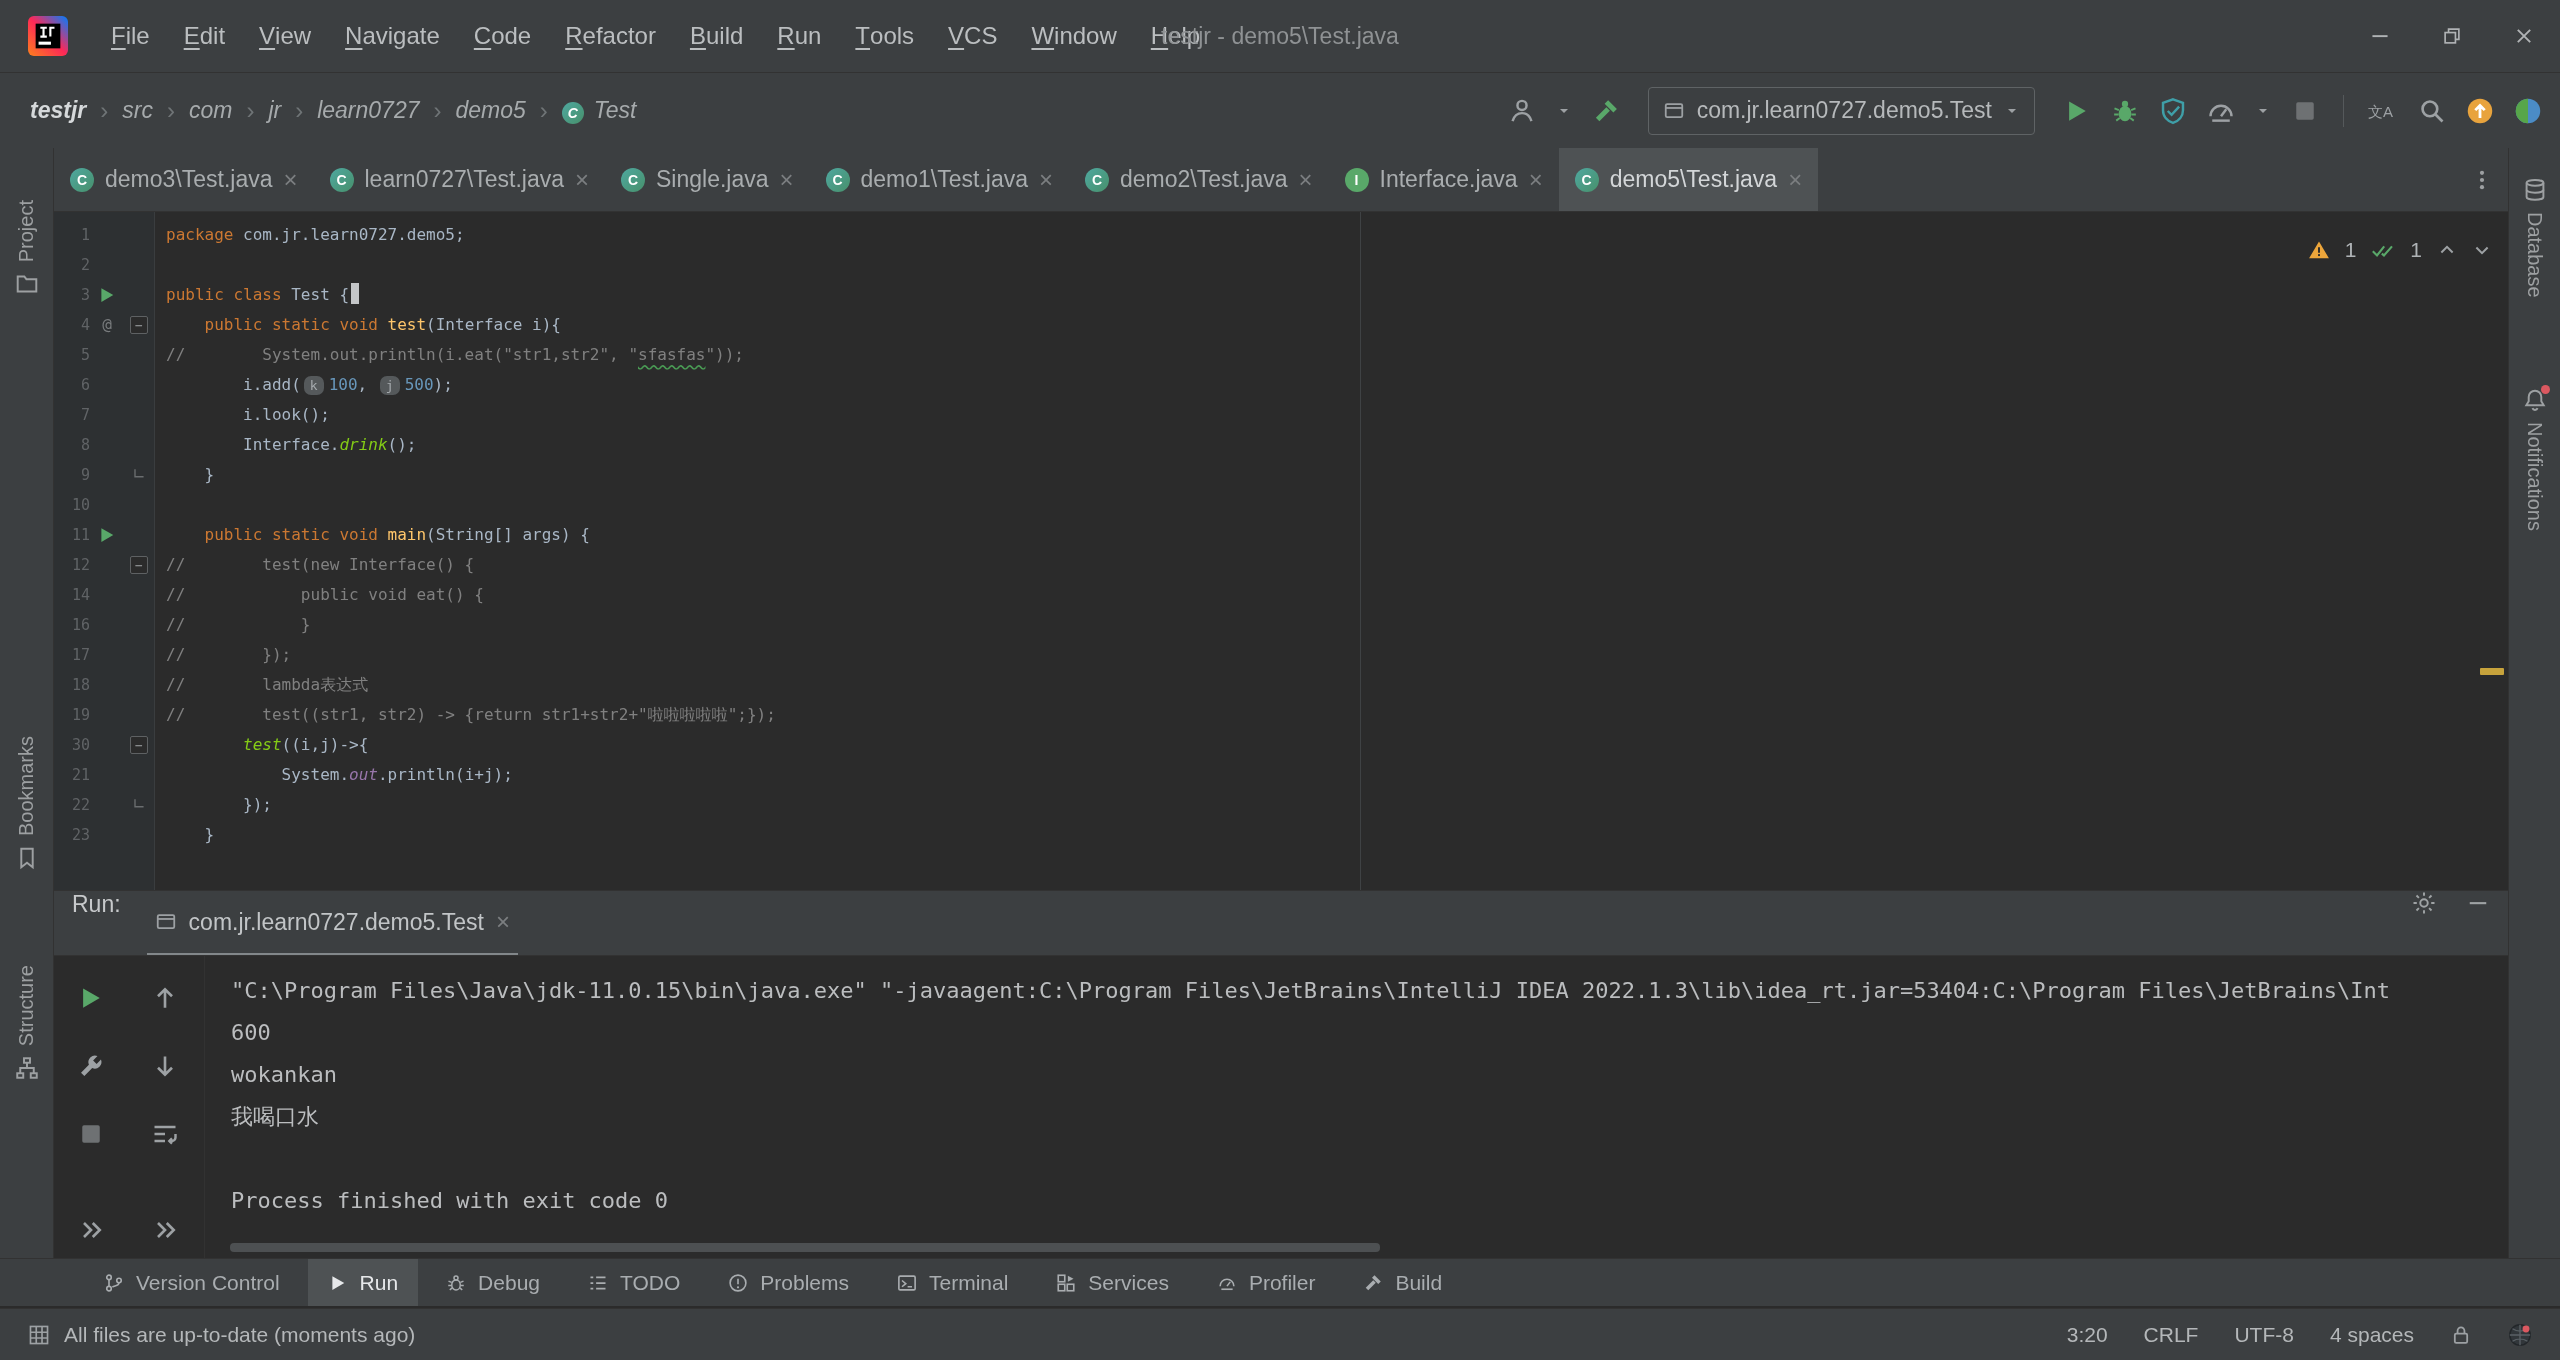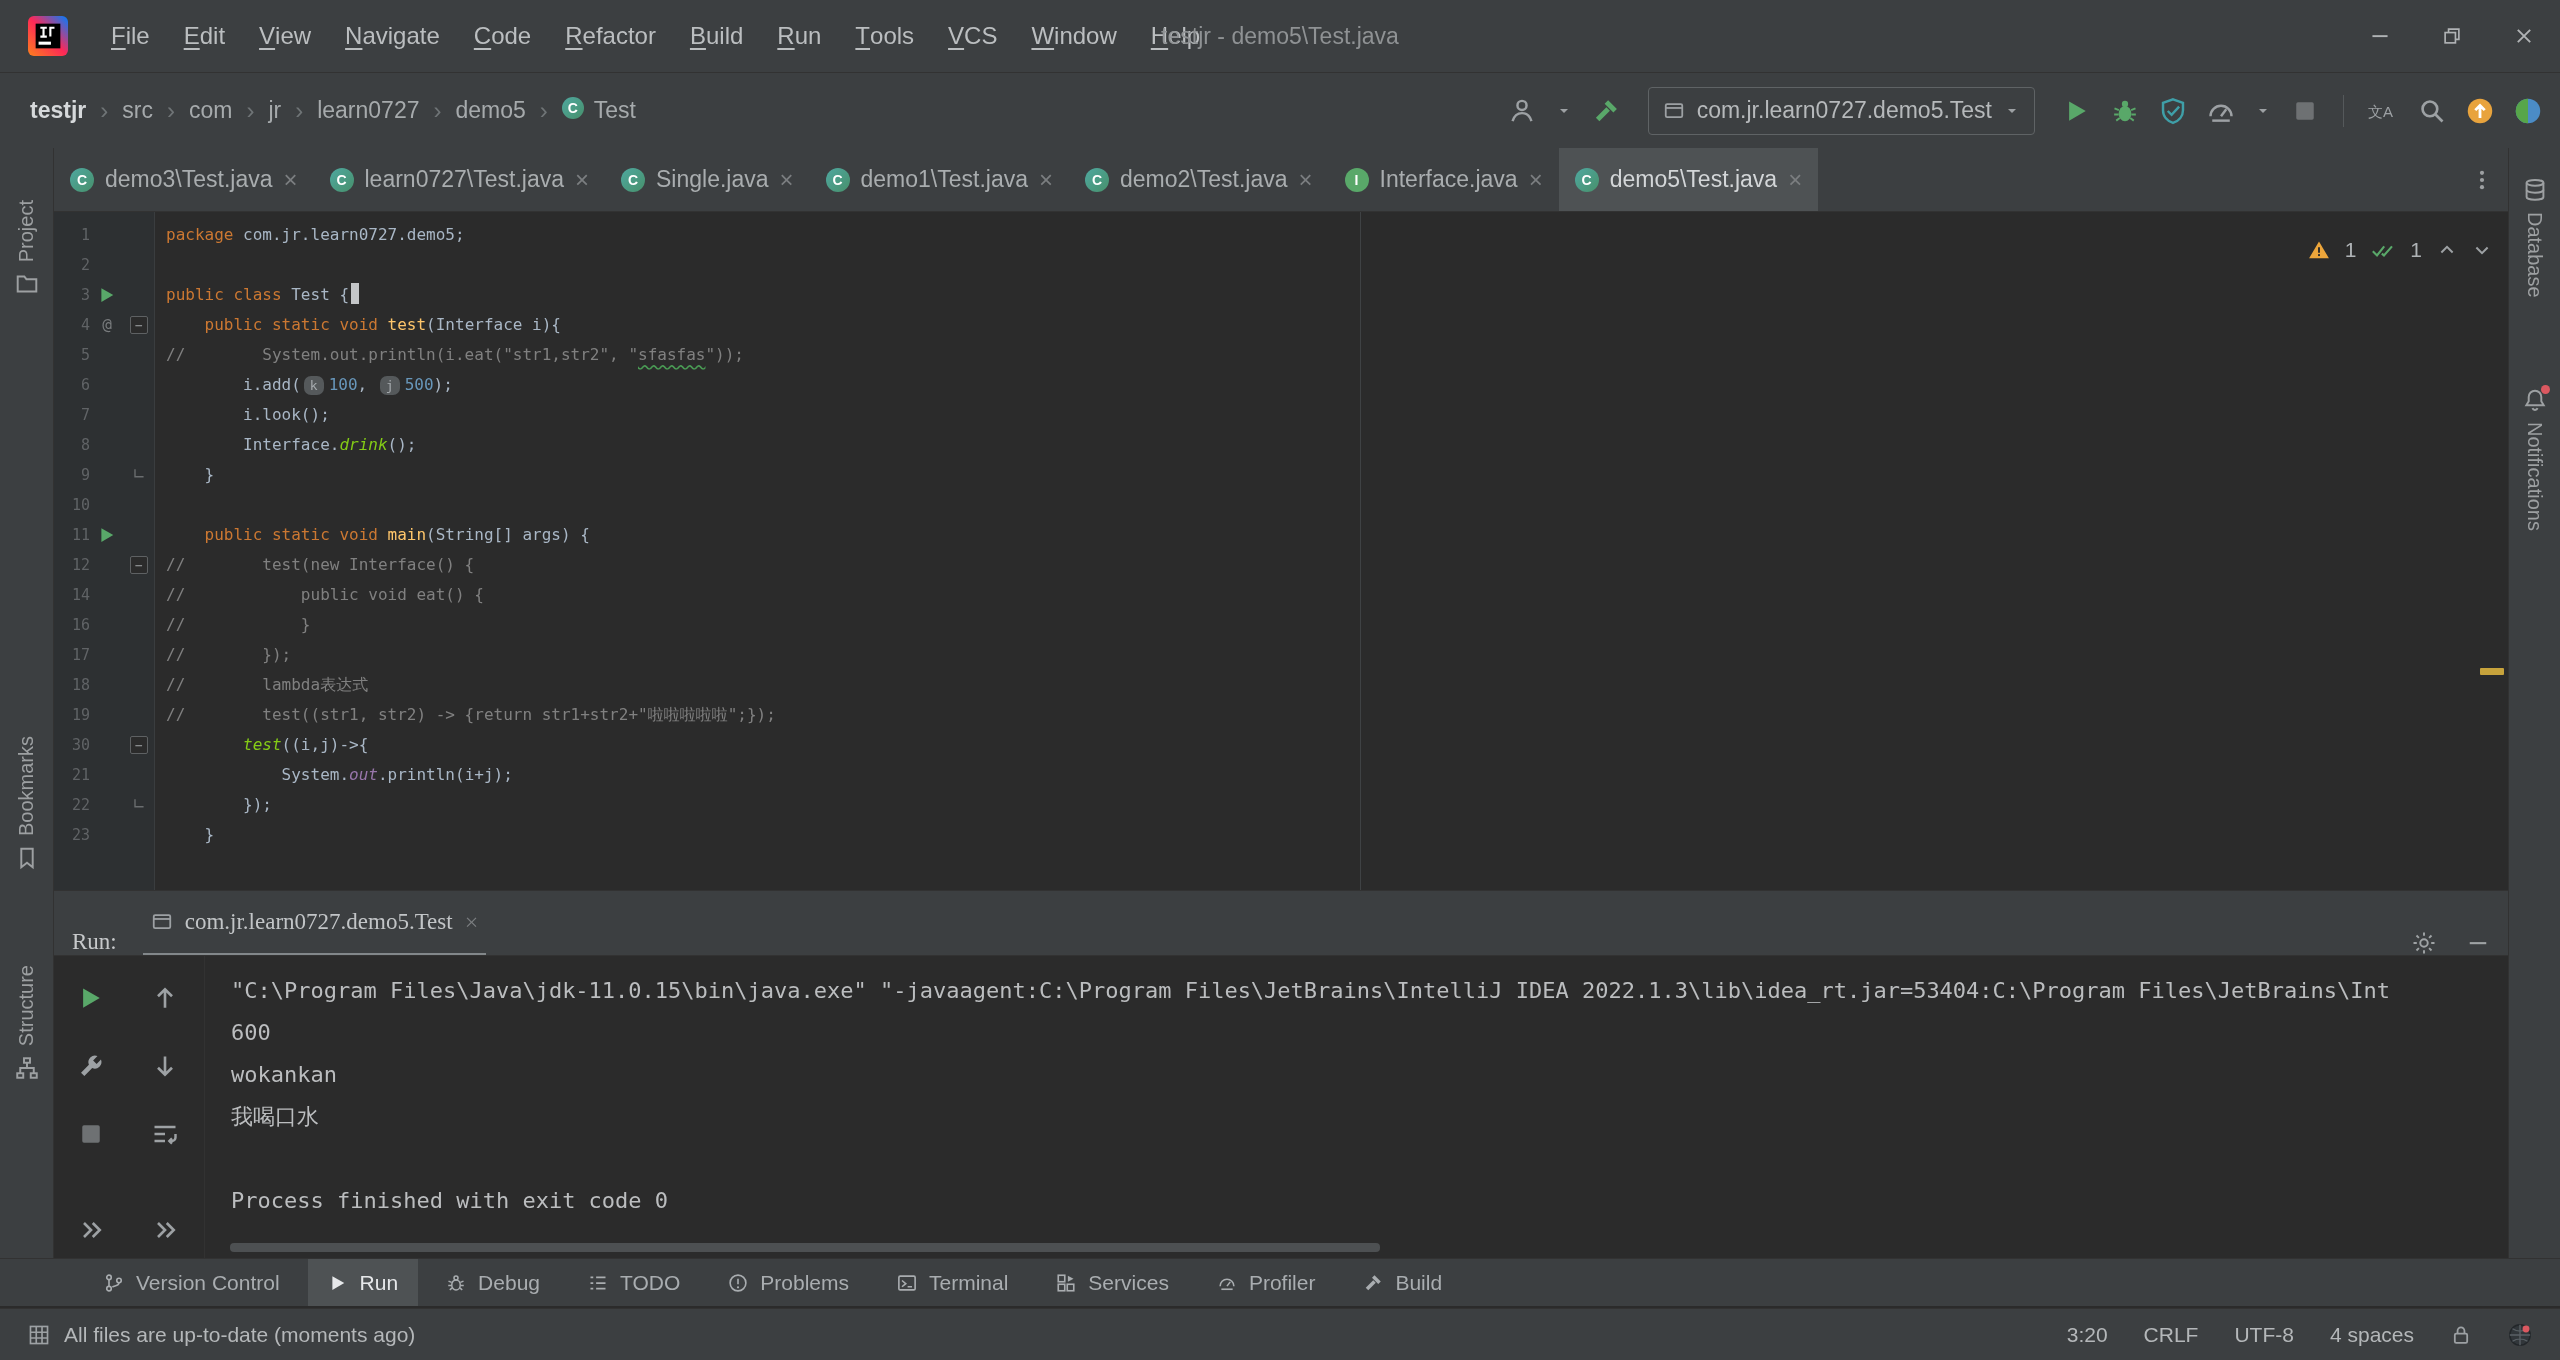--- a/index.html
+++ b/index.html
@@ -21,21 +21,21 @@
   .mn{text-decoration:underline;text-underline-offset:4px;}
   #win-title{position:absolute;left:50%;top:0;height:100%;display:flex;align-items:center;
              transform:translateX(-50%);color:#8f9294;font-size:23px;}
   #win-controls{position:absolute;right:0;top:0;height:100%;display:flex;}
   .win-btn{width:72px;height:100%;display:flex;align-items:center;justify-content:center;color:#b0b3b5;}
 
   
   #navbar{position:absolute;left:0;top:72px;right:0;height:76px;background:#3c3f41;
           border-top:1px solid #323232;display:flex;align-items:center;box-sizing:border-box;z-index:29;}
   #breadcrumbs{display:flex;align-items:center;margin-left:30px;gap:14px;font-size:23px;}
-  .crumb{display:flex;align-items:flex-start;gap:10px;color:#a6aaac;}
+  .crumb{display:flex;align-items:flex-end;gap:10px;color:#a6aaac;font-style:italic;}
   .crumb.root{color:#d6d9db;font-weight:bold;}
   .crumb-sep{color:#6f7476;font-size:24px;}
   .nav-right{display:flex;align-items:center;margin-left:auto;gap:20px;padding-right:18px;}
   .run-combo{display:flex;align-items:center;gap:12px;border:1px solid #5f6365;border-radius:4px;
              height:46px;padding:0 14px;color:#b6b9bb;font-size:23px;margin:0 8px;}
   .vsep{width:1px;height:32px;background:#55595b;margin:0 4px;}
 
   
   #bodyarea{position:absolute;left:0;top:148px;right:0;bottom:102px;}
   #left-stripe{position:absolute;left:0;top:0;bottom:0;width:54px;background:#3c3f41;
@@ -90,21 +90,21 @@
   .hint{display:inline-block;background:#55595b;color:#a6abae;border-radius:7px;font-size:13px;
         line-height:19px;padding:0 6px;margin:0 5px 0 3px;vertical-align:middle;}
   .cursor{display:inline-block;width:8px;height:21px;background:#c4c6c8;vertical-align:text-bottom;margin-left:2px;}
   #margin-line{position:absolute;left:1306px;top:0;bottom:0;width:1px;background:#3f4244;}
   #stripe-tick{position:absolute;right:4px;top:456px;width:24px;height:7px;background:#C7A33C;border-radius:1px;}
   .inspect{position:absolute;top:26px;right:16px;display:flex;align-items:center;gap:15px;
            color:#AFB3B6;font-size:21px;font-family:"Liberation Sans",sans-serif;}
 
   
   #runpanel{flex:1;display:flex;flex-direction:column;border-top:1px solid #323232;background:#3c3f41;box-sizing:border-box;}
-  #runheader{height:64px;display:flex;align-items:flex-end;padding:0 18px;box-sizing:border-box;font-family:Liberation Serif, serif;}
+  #runheader{height:64px;display:flex;align-items:flex-start;padding:0 18px;box-sizing:border-box;}
   #run-label{font-size:23px;color:#c7c9cb;}
   .run-tab{display:flex;align-items:center;gap:12px;margin-left:26px;height:100%;padding:0 8px;
            border-bottom:2px solid #82878a;box-sizing:border-box;color:#c2c5c7;font-size:23px;}
   .run-tab .tab-close{font-size:24px;}
   #runheader-right{margin-left:auto;display:flex;align-items:center;gap:30px;color:#9fa3a5;}
   #console{flex:1;background:#2b2b2b;display:flex;position:relative;border-top:1px solid #323232;}
   #console-toolbar{width:150px;flex:none;display:flex;border-right:1px solid #323232;}
   .con-col{width:74px;display:flex;flex-direction:column;align-items:center;gap:40px;padding-top:28px;padding-bottom:14px;box-sizing:border-box;}
   .con-col .last{margin-top:auto;}
   #console-text{flex:1;overflow:hidden;padding:14px 0 0 26px;font-family:"DejaVu Sans Mono",monospace;

